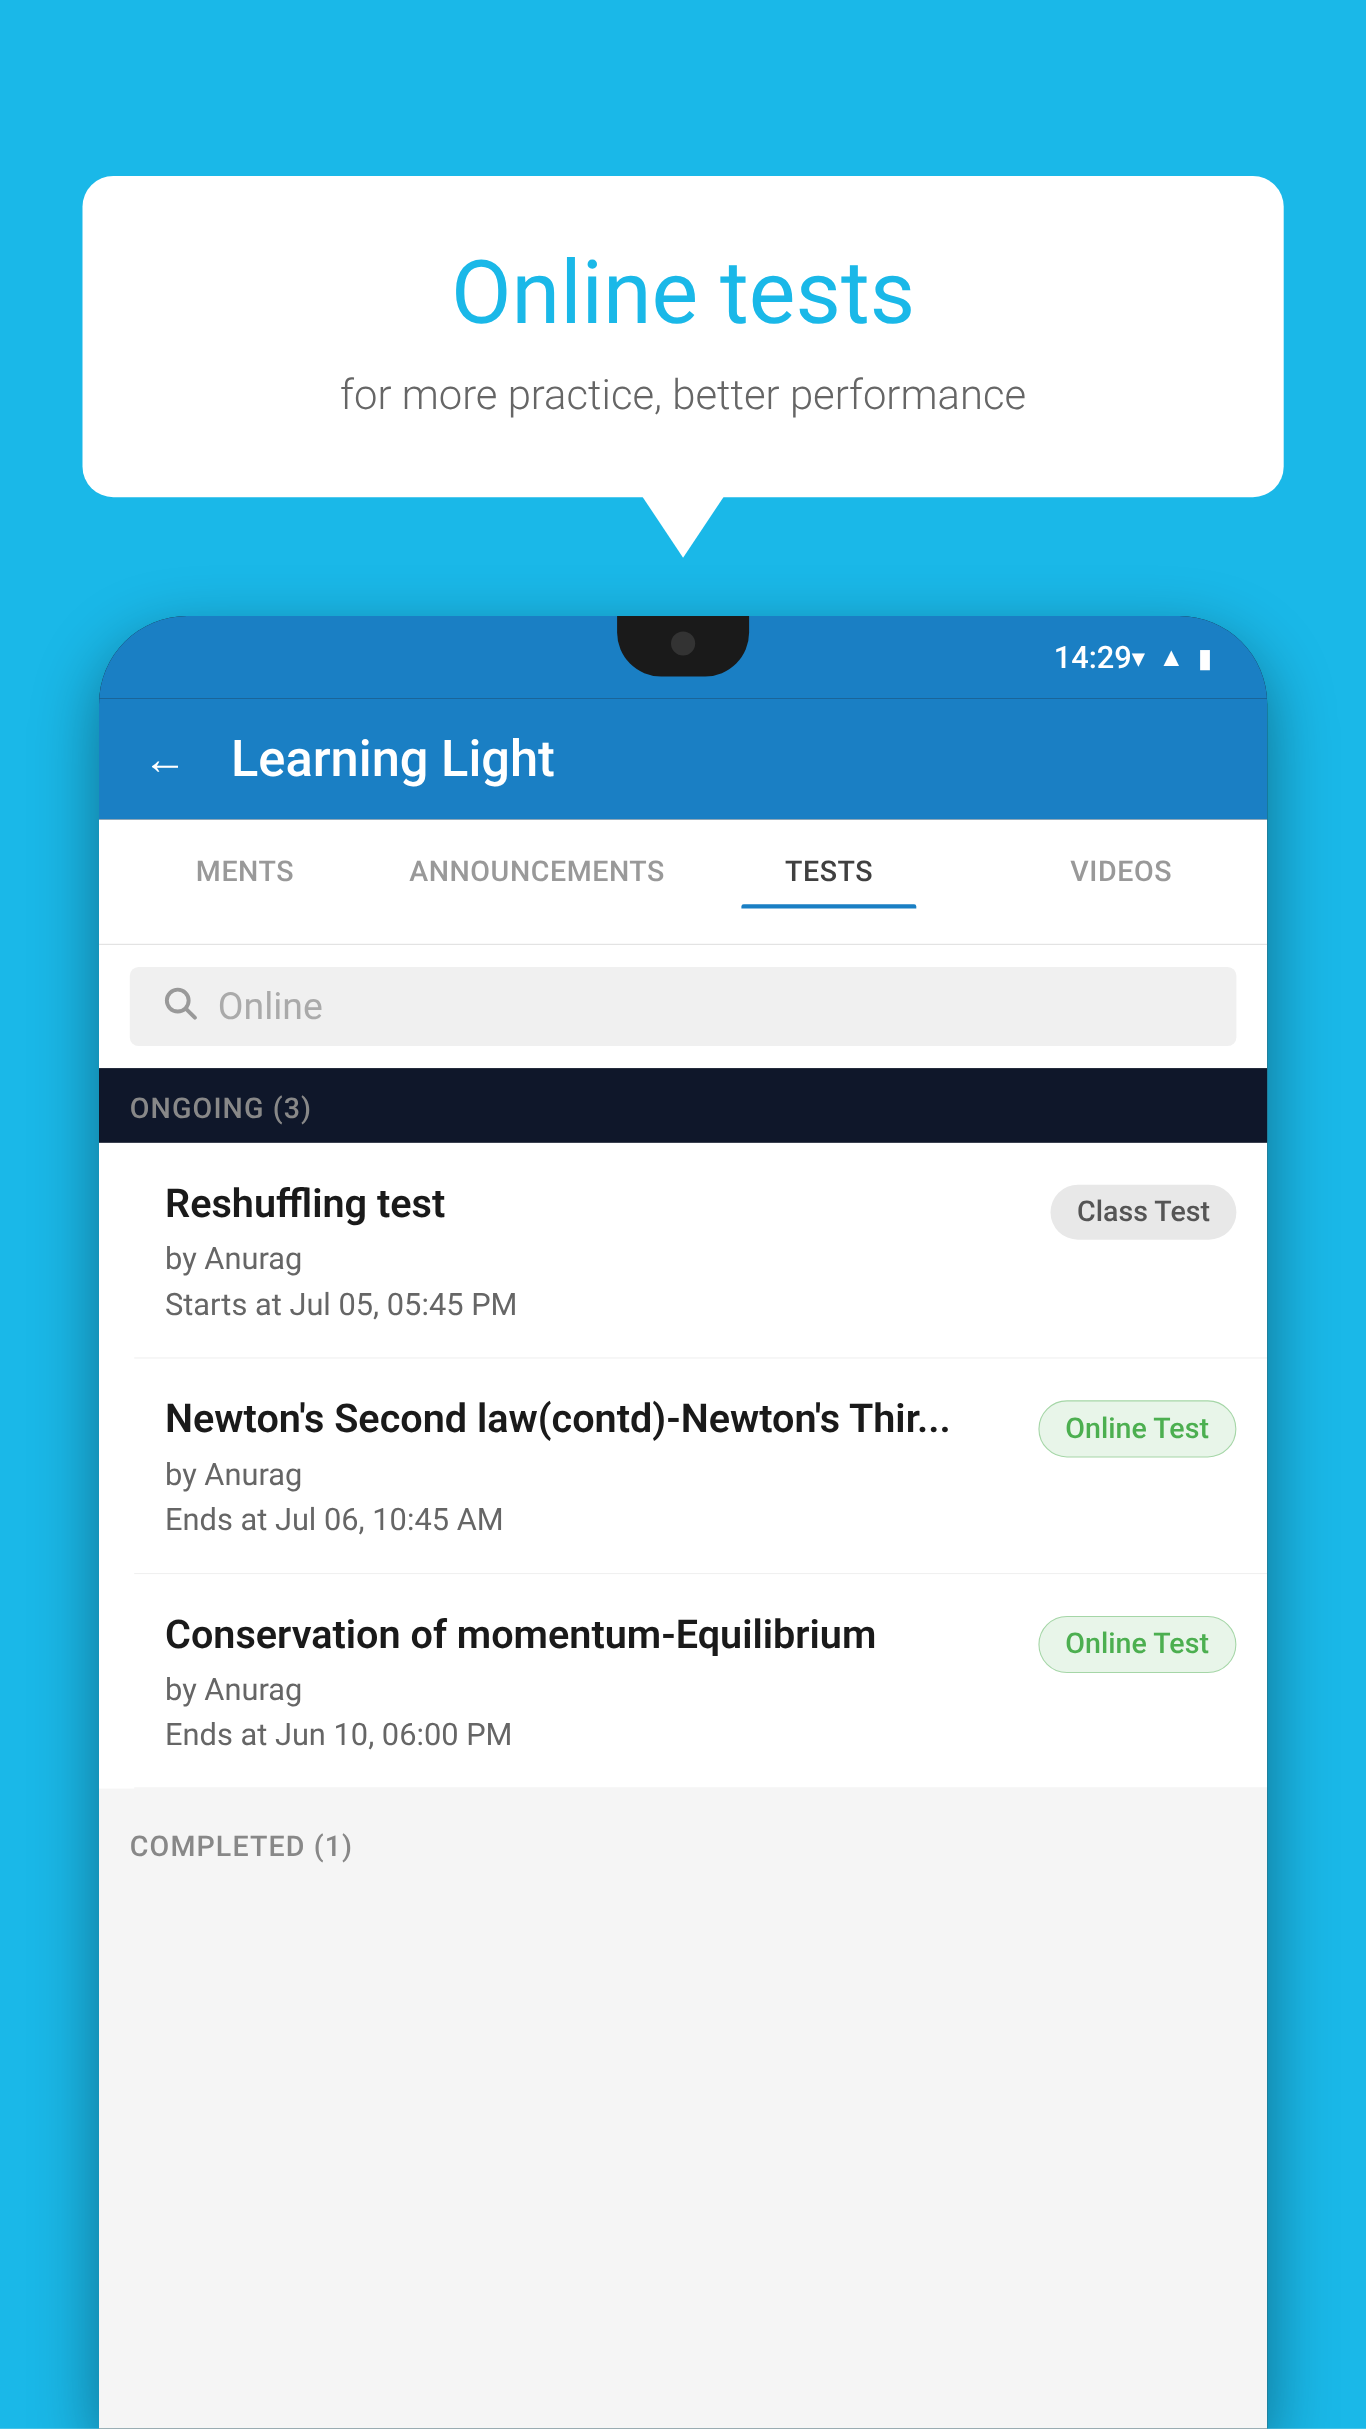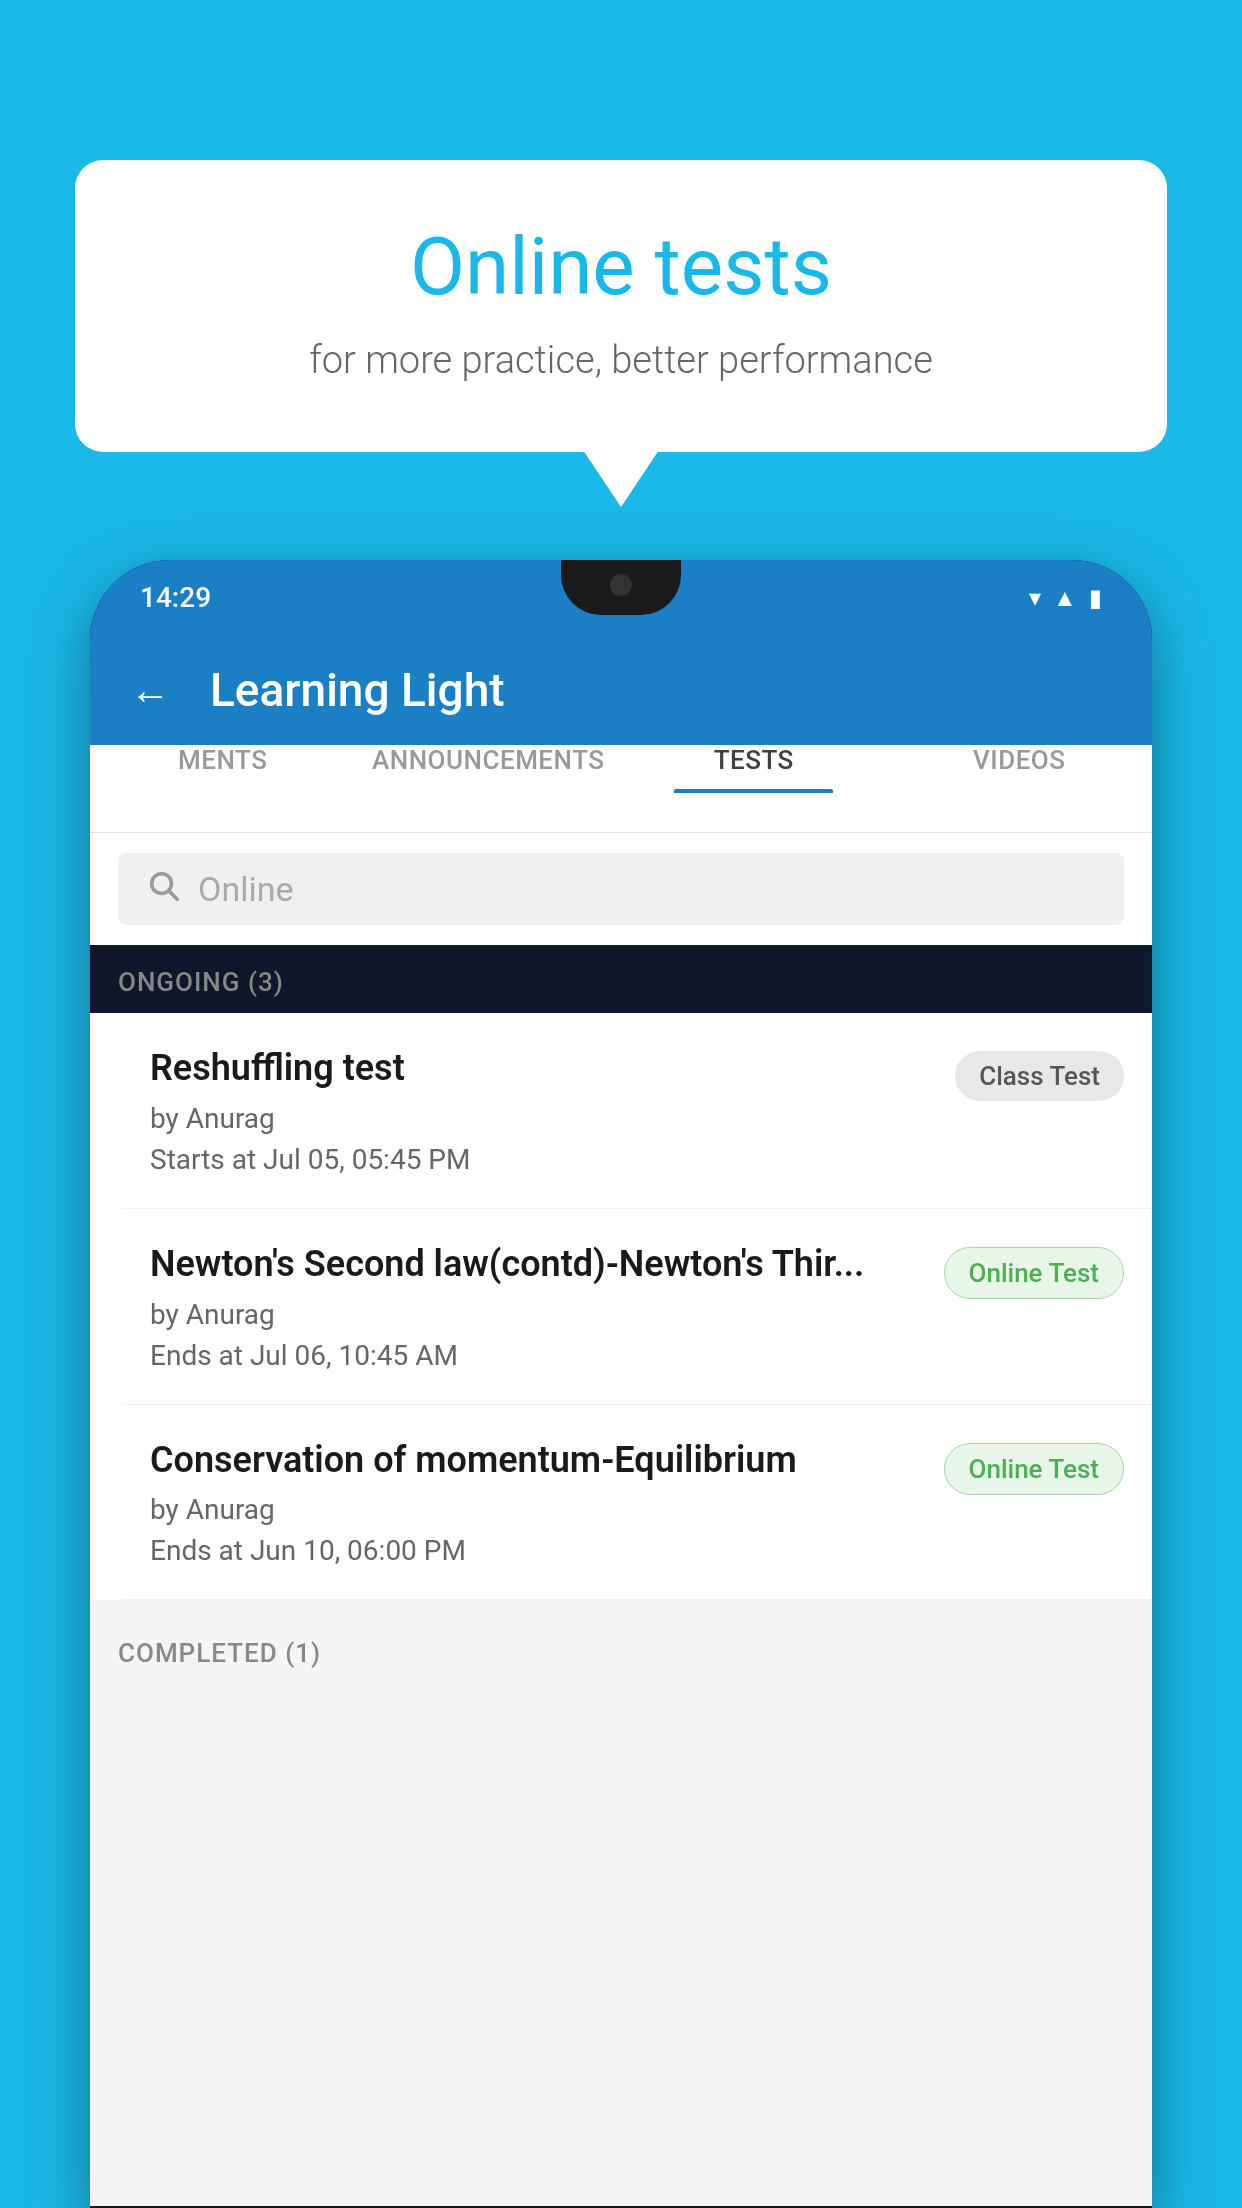--- a/index.html
+++ b/index.html
@@ -69,21 +69,21 @@
       overflow: hidden;
       box-shadow: 0 20px 60px rgba(0,0,0,0.4);
     }
 
     
     .phone-status-bar {
       background: #1a7fc4;
       height: 75px;
       display: flex;
       align-items: center;
-      justify-content: space-between;
+      justify-content: flex-end;
       padding: 0 50px;
       position: relative;
     }
 
     .phone-notch {
       position: absolute;
       top: 0;
       left: 50%;
       transform: translateX(-50%);
       width: 120px;
@@ -141,22 +141,22 @@
       color: white;
       font-size: 46px;
       font-weight: 500;
     }
 
     
     .tab-bar {
       background: white;
       display: flex;
       border-bottom: 1px solid #e0e0e0;
-      height: 88px;
-      align-items: flex-start;
+      height: 114px;
+      align-items: center;
     }
 
     .tab-item {
       flex: 1;
       text-align: center;
       padding-bottom: 18px;
       font-size: 26px;
       color: #999;
       font-weight: 500;
       letter-spacing: 0.5px;

